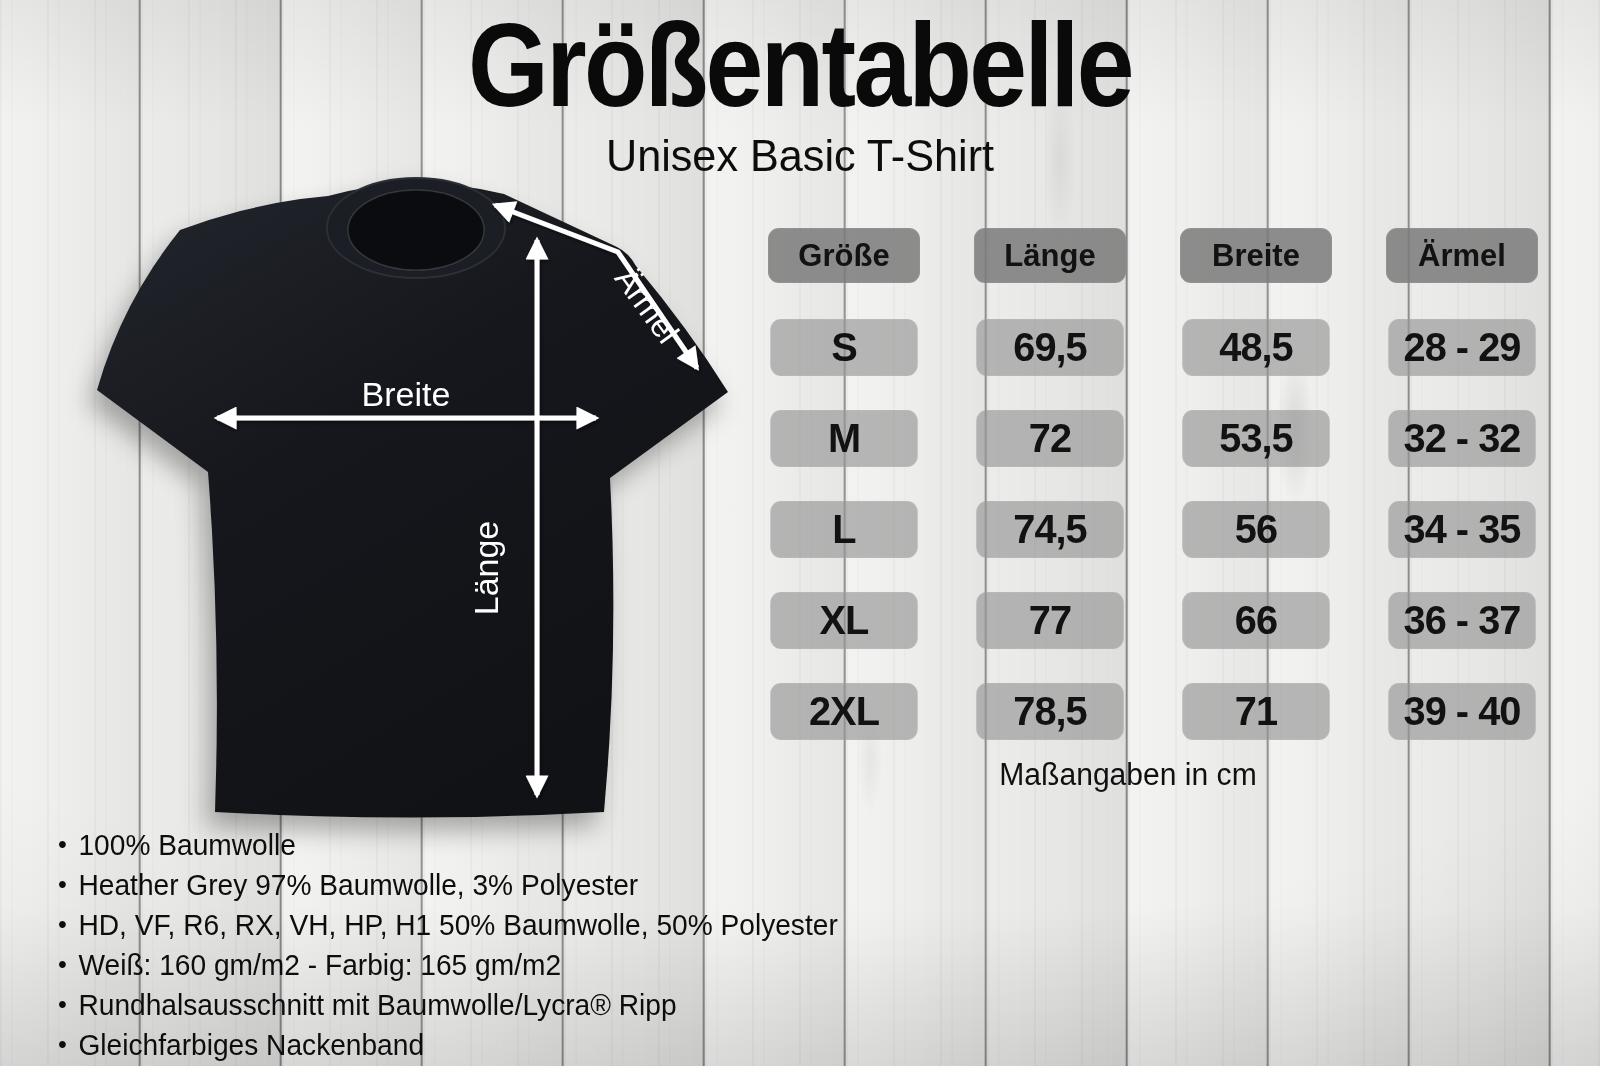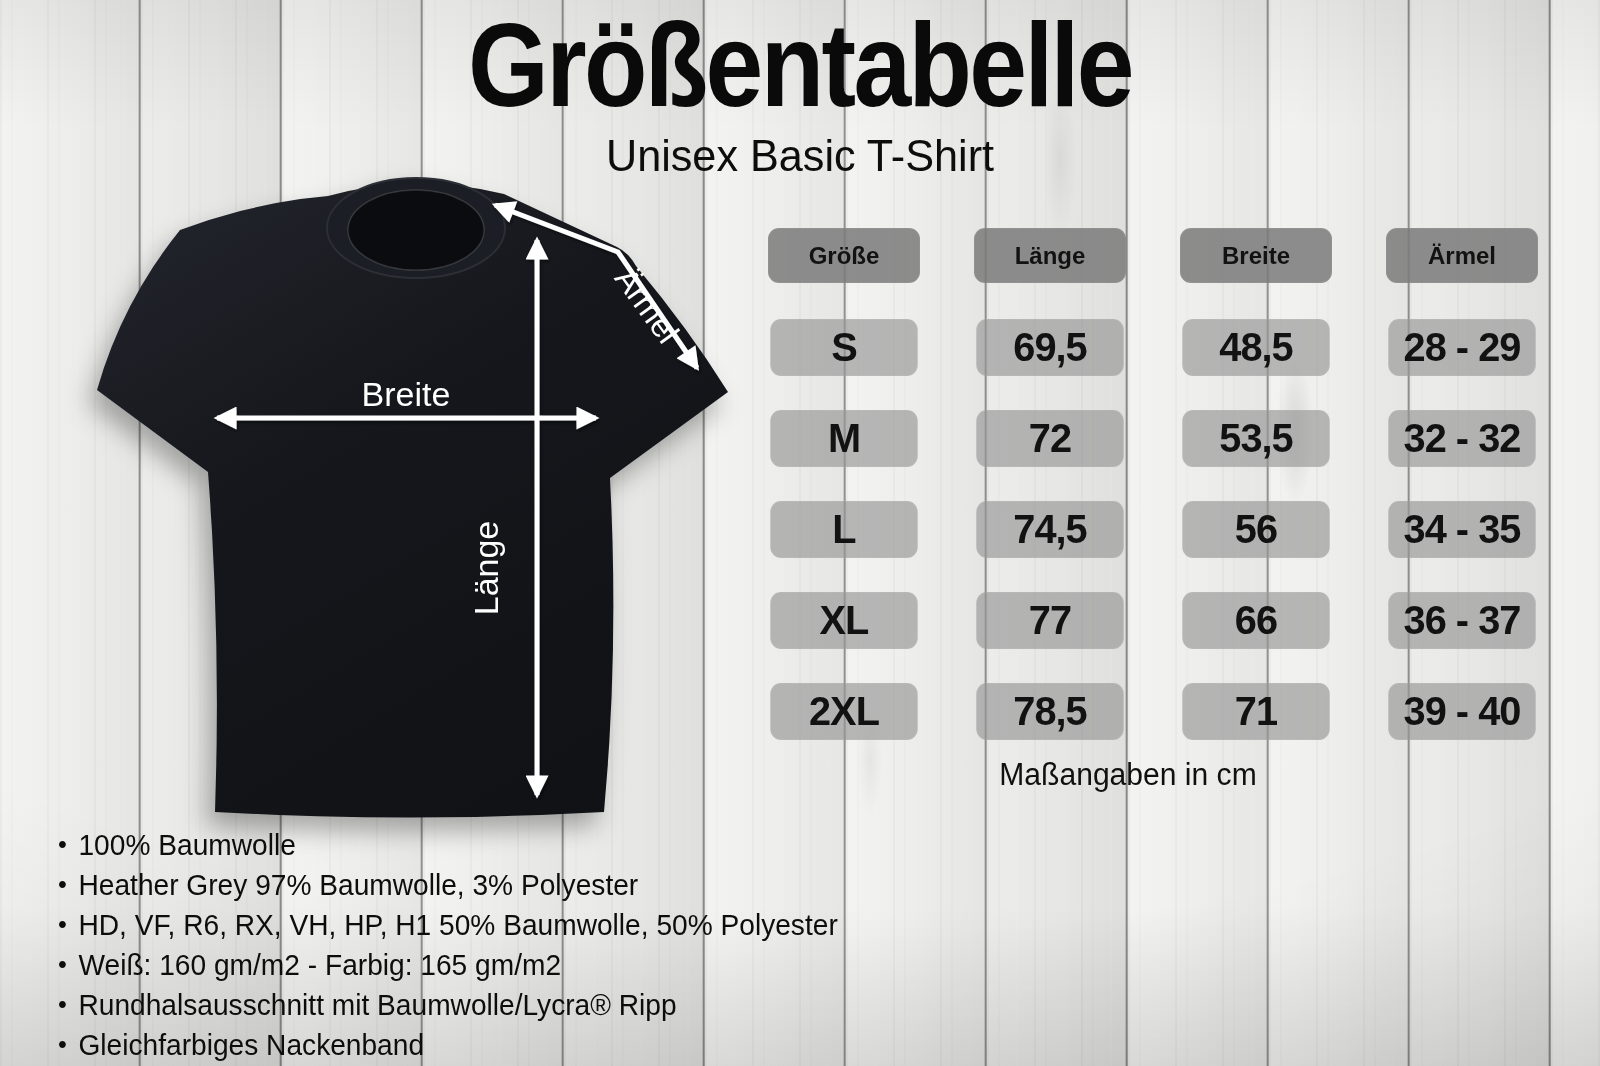--- a/index.html
+++ b/index.html
@@ -41,21 +41,21 @@
   .size-table{
     position:absolute;left:768px;top:228px;width:772px;
     display:grid;grid-template-columns:152px 152px 152px 152px;
     column-gap:54px;row-gap:34px;grid-auto-rows:57px;
   }
   .cell{
     display:flex;align-items:center;justify-content:center;
     border-radius:11px;color:#121212;font-weight:bold;
     box-shadow:inset 0 0 0 1px rgba(255,255,255,0.06);
   }
-  .cell.head{background:rgba(122,122,122,0.85);font-size:24px;height:55px;}
+  .cell.head{background:rgba(122,122,122,0.85);font-size:31px;height:55px;}
   .cell.val{background:rgba(150,150,150,0.66);font-size:41px;letter-spacing:-1px;transform:scaleX(0.97);}
   .table-caption{
     position:absolute;left:770px;top:757px;width:716px;text-align:center;
     font-size:31px;color:#101010;transform:scaleX(0.97);
   }
   
   .features{
     position:absolute;left:58px;top:826px;margin:0;padding:0;list-style:none;
   }
   .features li{

